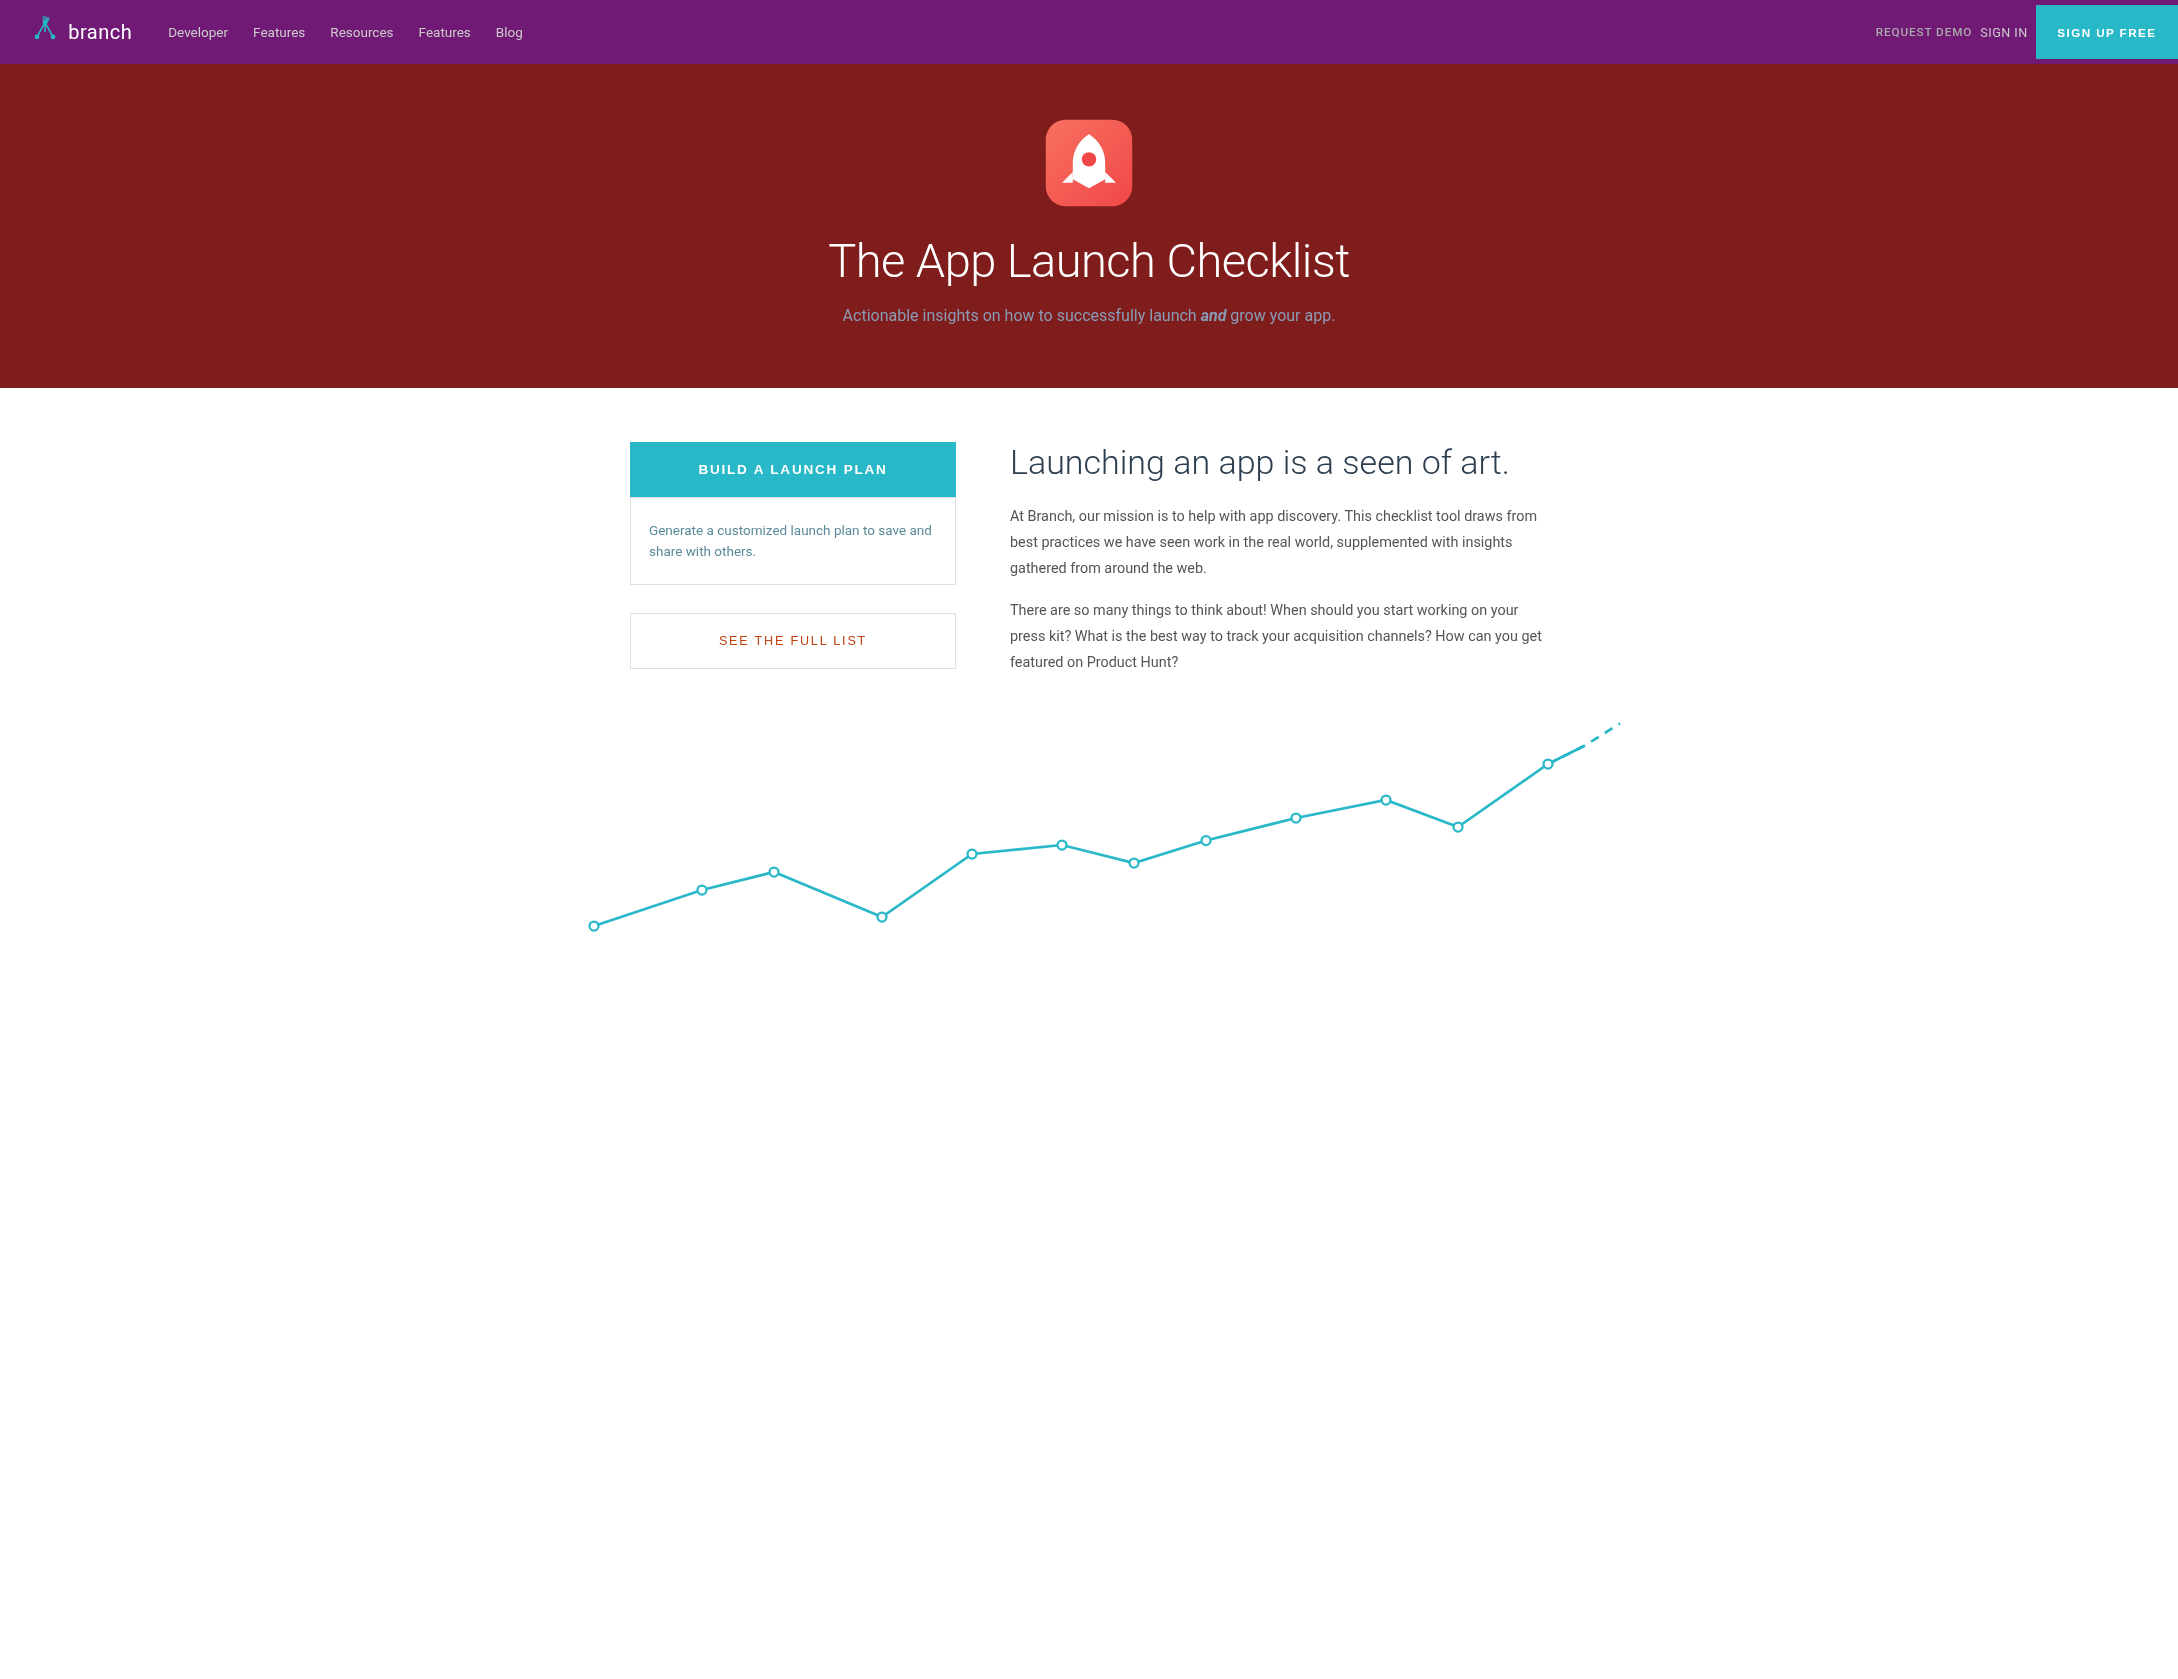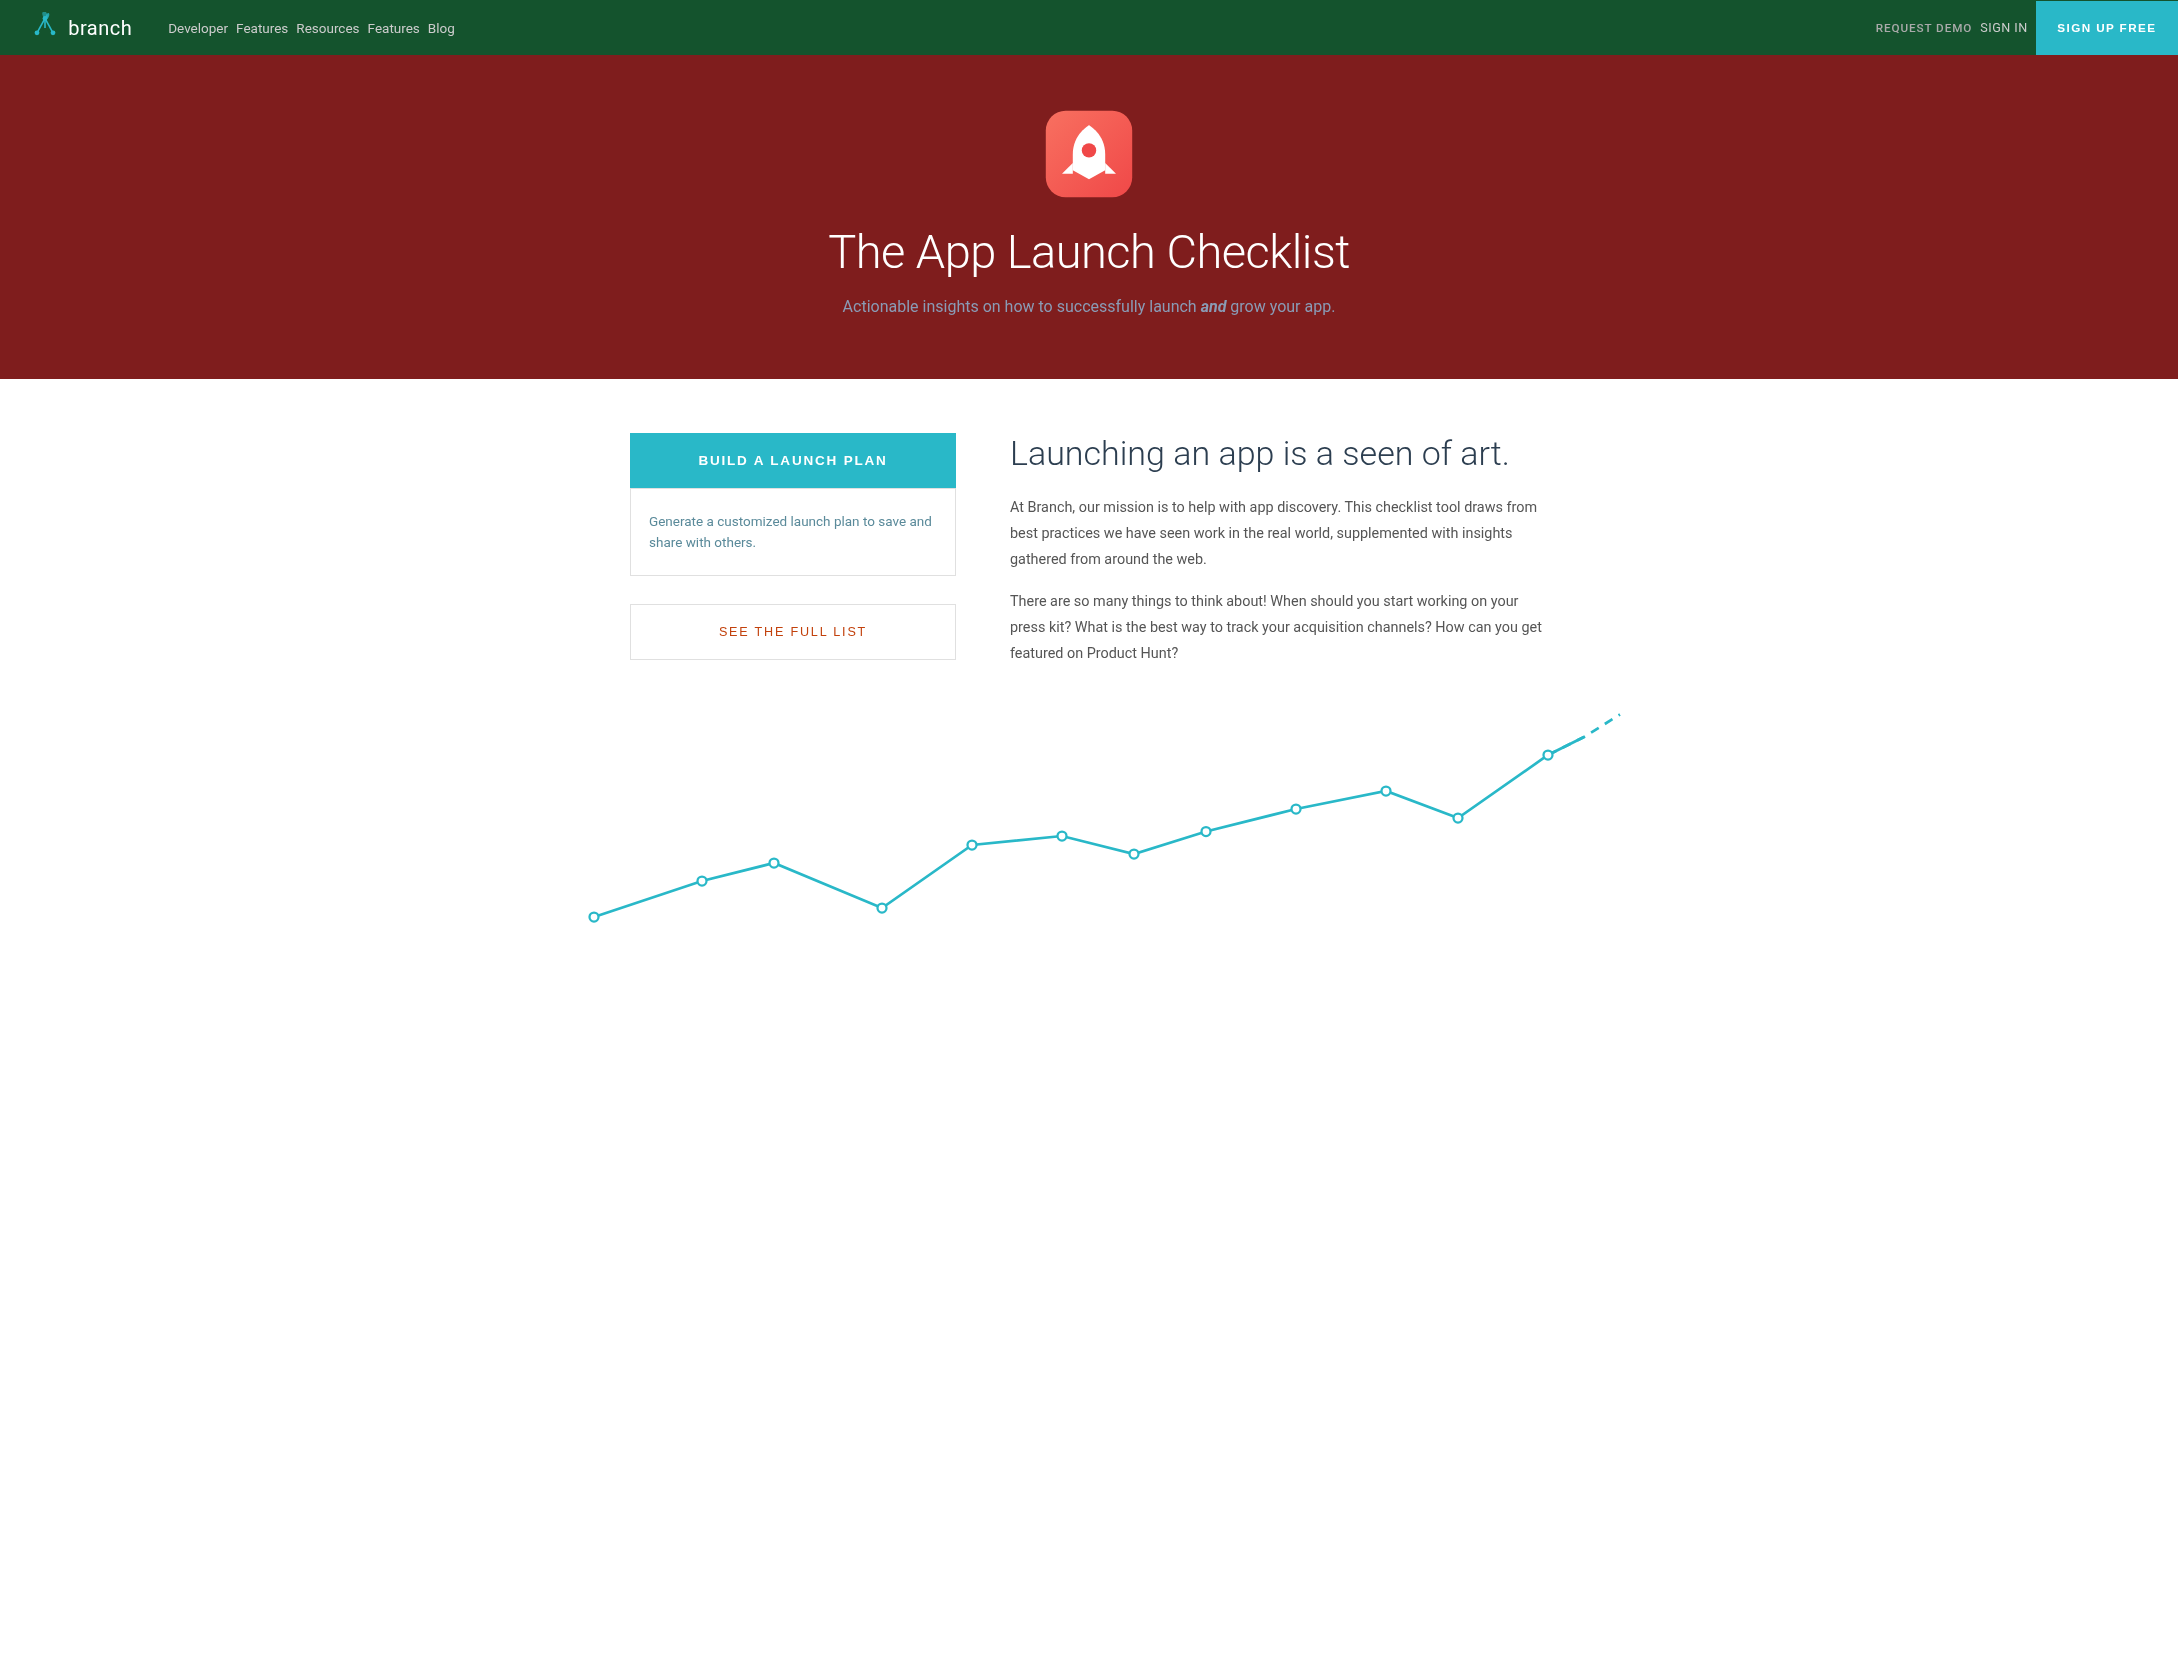--- a/index.html
+++ b/index.html
@@ -1,24 +1,24 @@
 <!DOCTYPE html>
 <html style="font-size:14.4px"><head>
   <meta charset="utf-8">
   <style>
     * { margin: 0; padding: 0; box-sizing: border-box; }
     body { font-family: -apple-system, BlinkMacSystemFont, 'Segoe UI', Roboto, Helvetica, Arial, sans-serif; background: #fff; }
 
     
     nav {
-      background: #14532d;
+      background: #701a75;
       display: flex;
       align-items: center;
       padding: 0 29px;
-      height: 55px;
+      height: 64px;
       position: relative;
       z-index: 10;
     }
     .nav-logo {
       display: flex;
       align-items: center;
       margin-right: 36px;
       text-decoration: none;
     }
     .nav-logo-icon {
@@ -27,21 +27,21 @@
       margin-right: 7.2px;
     }
     .nav-logo-text {
       color: #fff;
       font-size: 20px;
       font-weight: 400;
       letter-spacing: 0.5px;
     }
     .nav-links {
       display: flex;
-      gap: 8px;
+      gap: 25px;
       flex: 1;
     }
     .nav-link {
       color: #ccc;
       text-decoration: none;
       font-size: 13.5px;
       font-weight: 400;
     }
     .nav-actions {
       display: flex;

